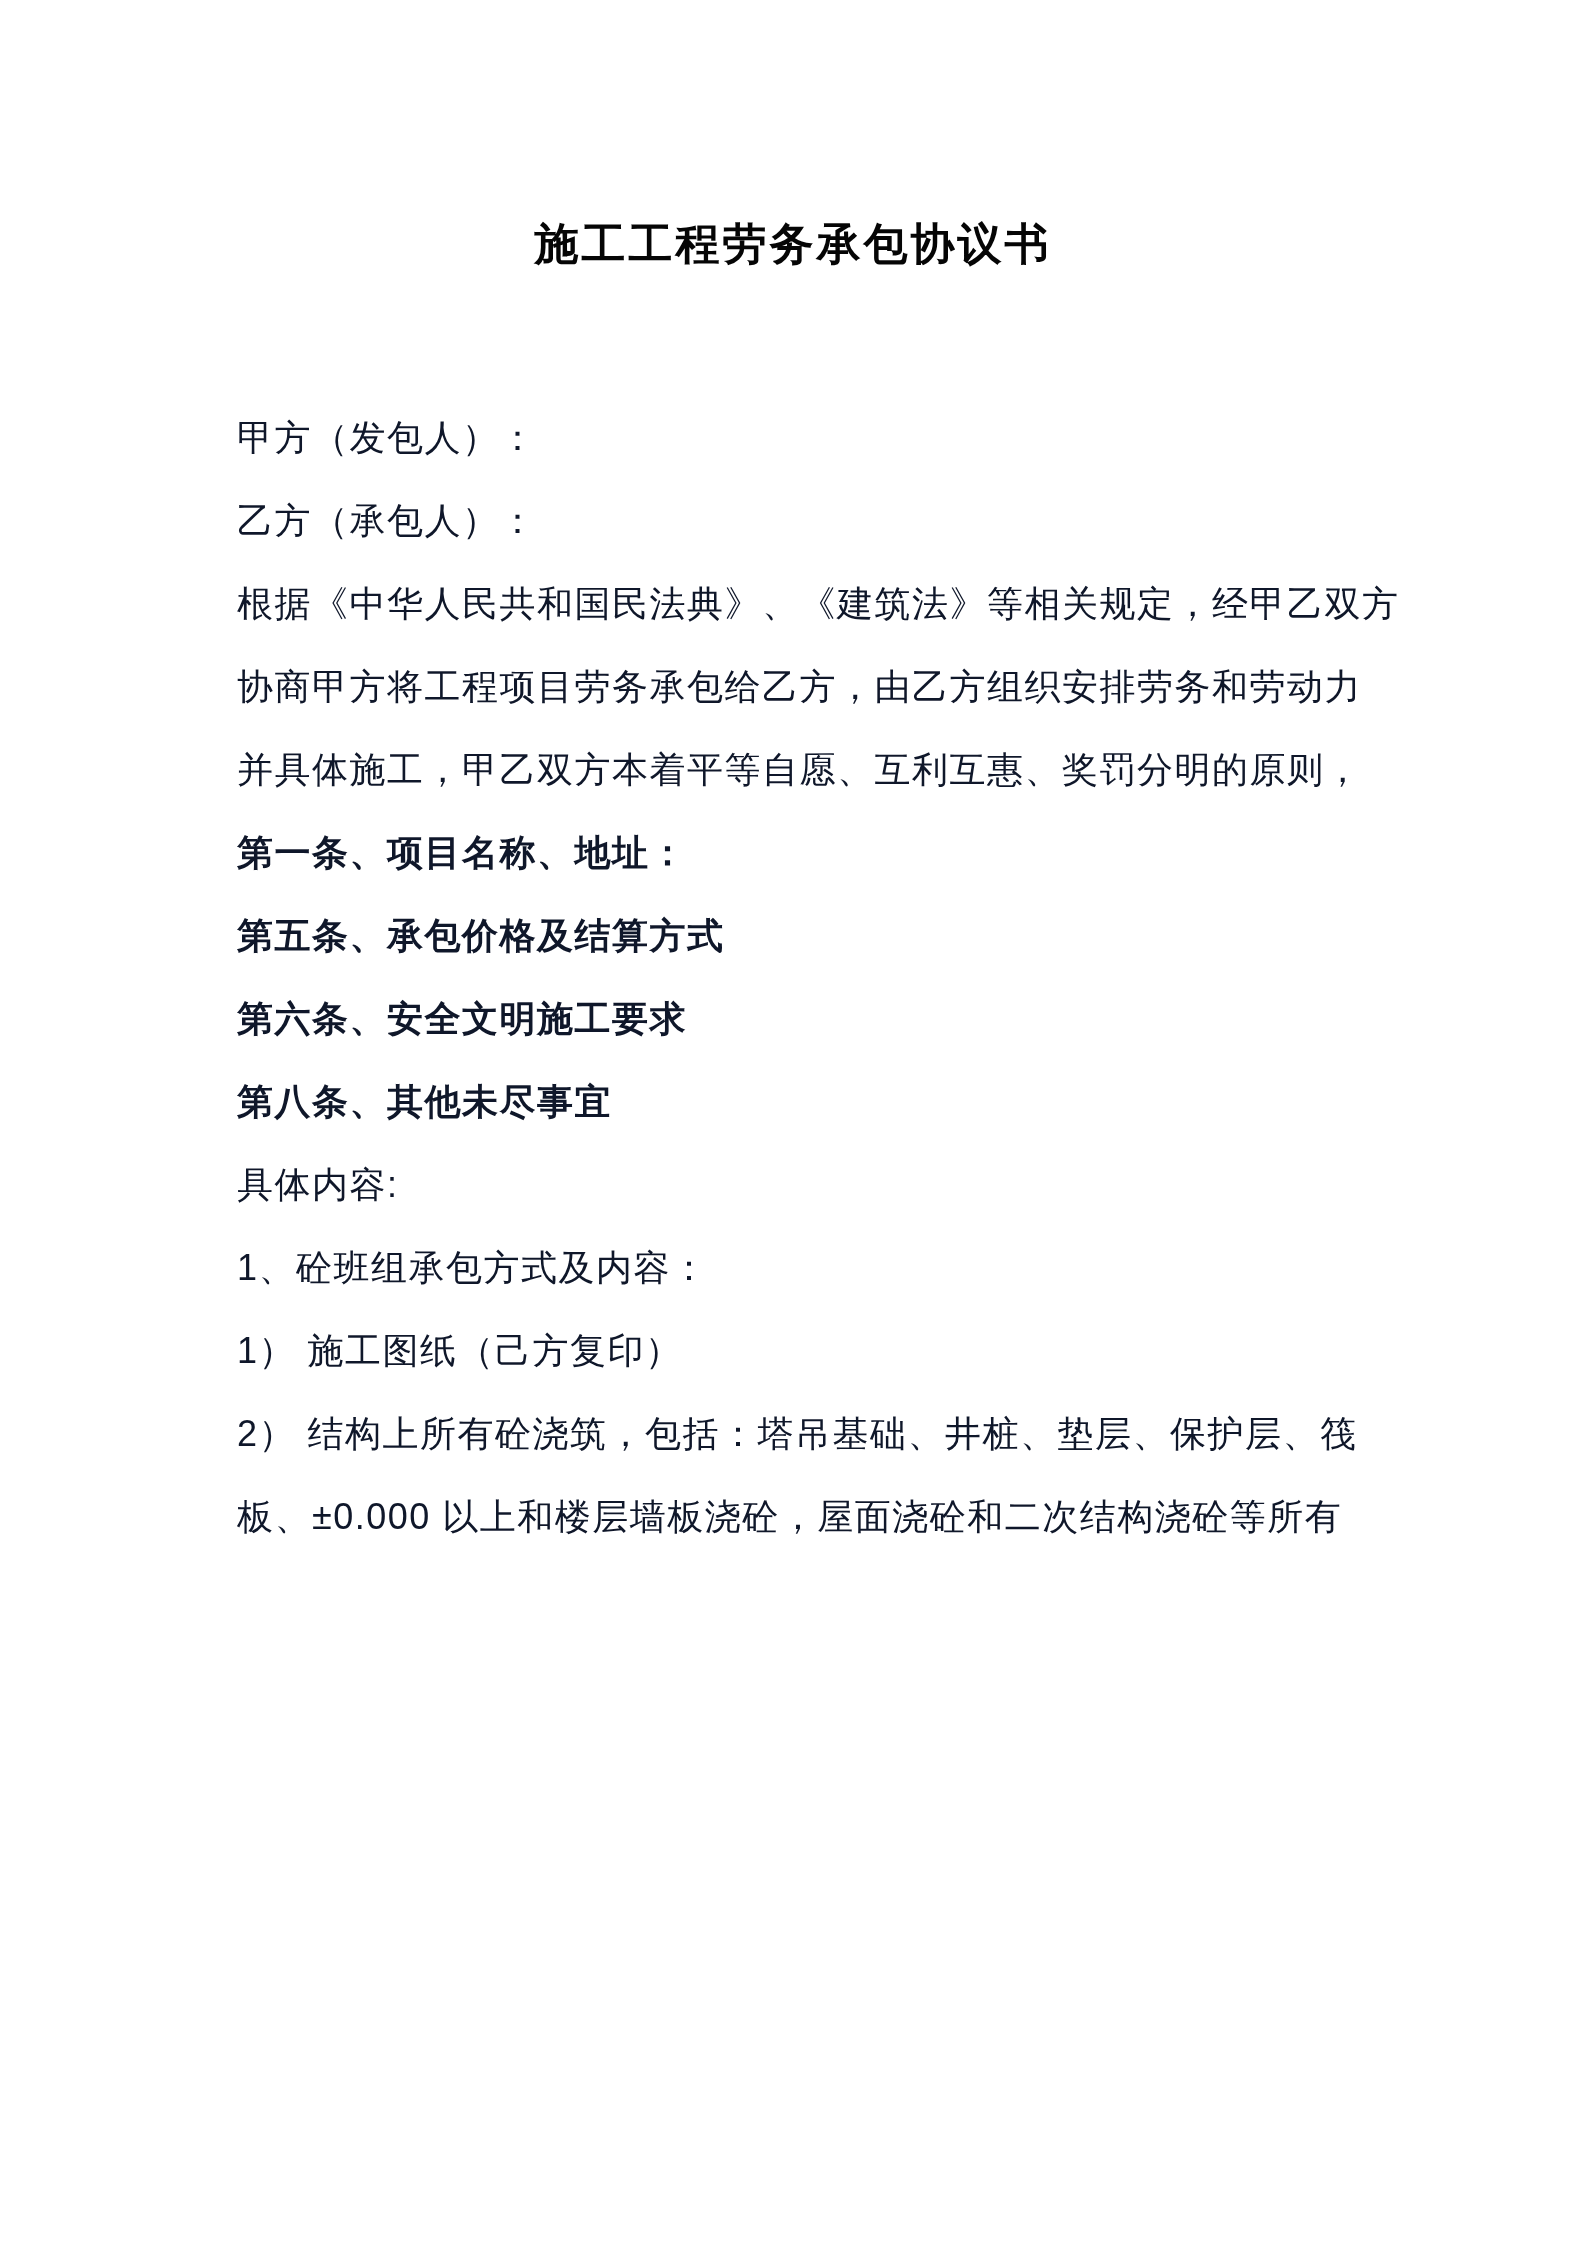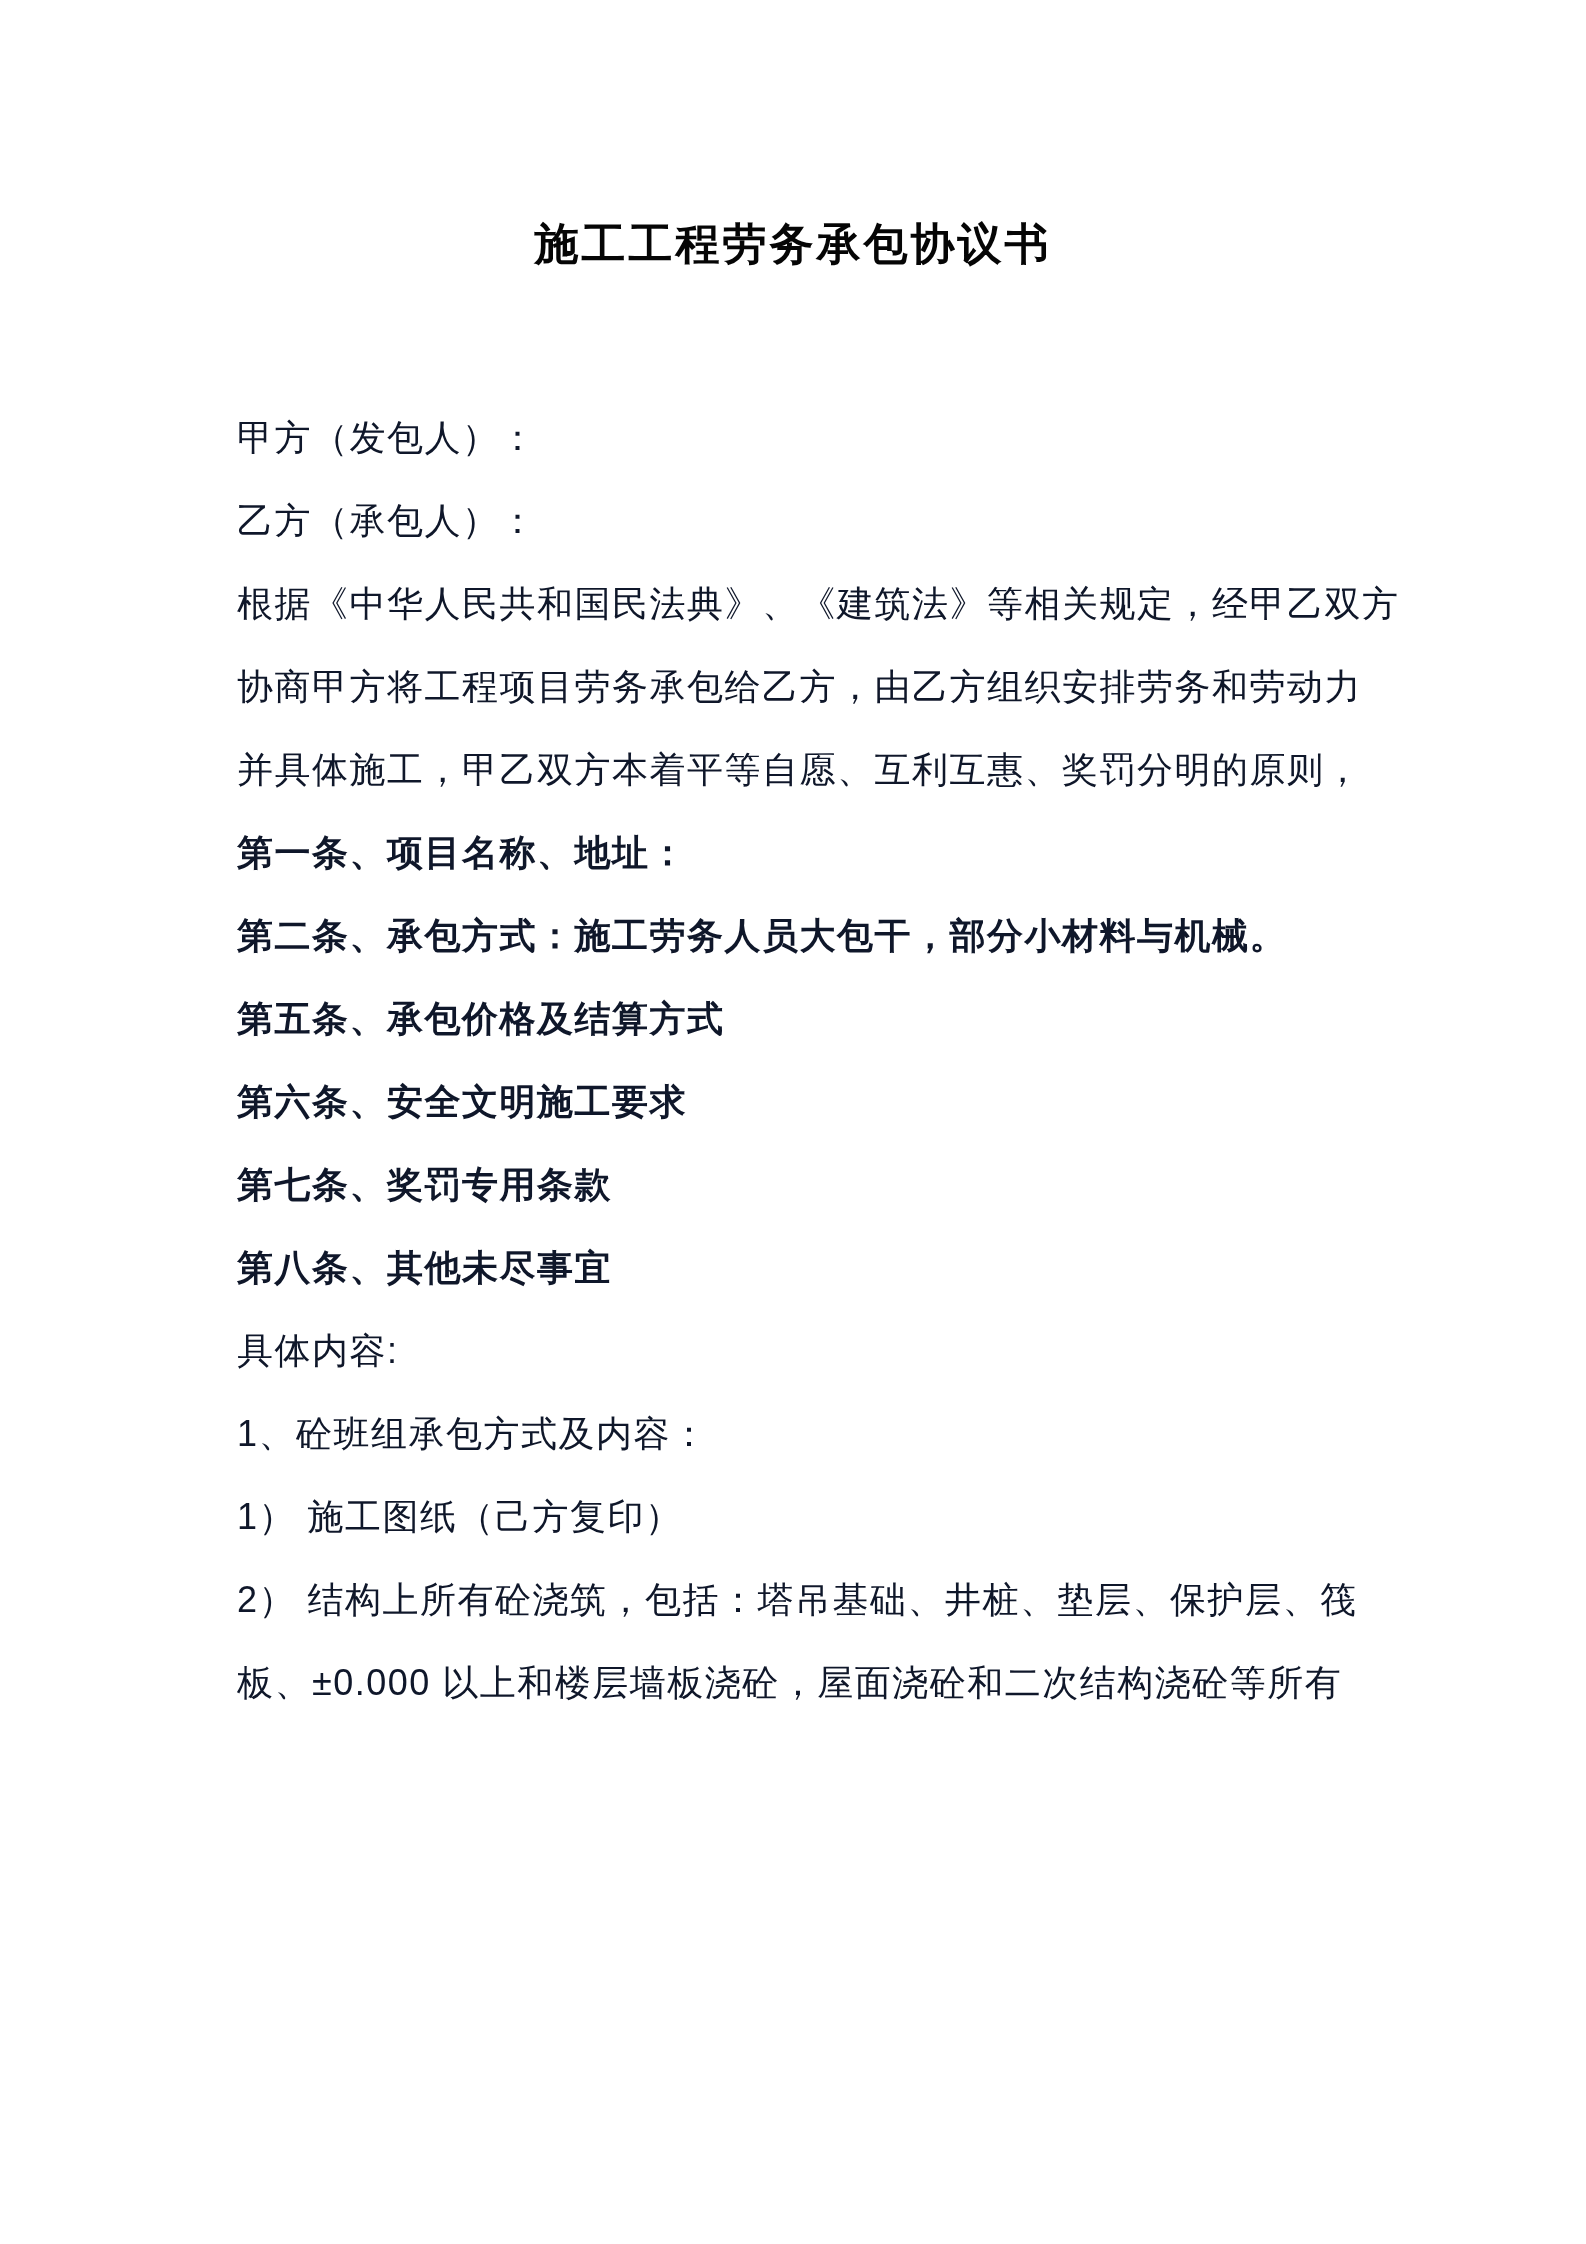--- a/index.html
+++ b/index.html
@@ -50,24 +50,22 @@
 
 <div class="page">
   <h1 class="doc-title">施工工程劳务承包协议书</h1>
   <div class="doc-body">
       <div class="doc-line">甲方（发包人）：</div>
       <div class="doc-line">乙方（承包人）：</div>
       <div class="doc-line">根据《中华人民共和国民法典》、《建筑法》等相关规定，经甲乙双方</div>
       <div class="doc-line">协商甲方将工程项目劳务承包给乙方，由乙方组织安排劳务和劳动力</div>
       <div class="doc-line">并具体施工，甲乙双方本着平等自愿、互利互惠、奖罚分明的原则，</div>
       <div class="doc-line bold">第一条、项目名称、地址：</div>
-      <div class="doc-line bold">第二条、承包方式：施工劳务人员大包干，部分小材料与机械。</div>
       <div class="doc-line bold">第五条、承包价格及结算方式</div>
       <div class="doc-line bold">第六条、安全文明施工要求</div>
-      <div class="doc-line bold">第七条、奖罚专用条款</div>
       <div class="doc-line bold">第八条、其他未尽事宜</div>
       <div class="doc-line">具体内容:</div>
       <div class="doc-line">1、砼班组承包方式及内容：</div>
       <div class="doc-line">1） 施工图纸（己方复印）</div>
       <div class="doc-line">2） 结构上所有砼浇筑，包括：塔吊基础、井桩、垫层、保护层、筏</div>
       <div class="doc-line">板、±0.000 以上和楼层墙板浇砼，屋面浇砼和二次结构浇砼等所有</div>
     </div>
 </div>
 
 </body></html>

